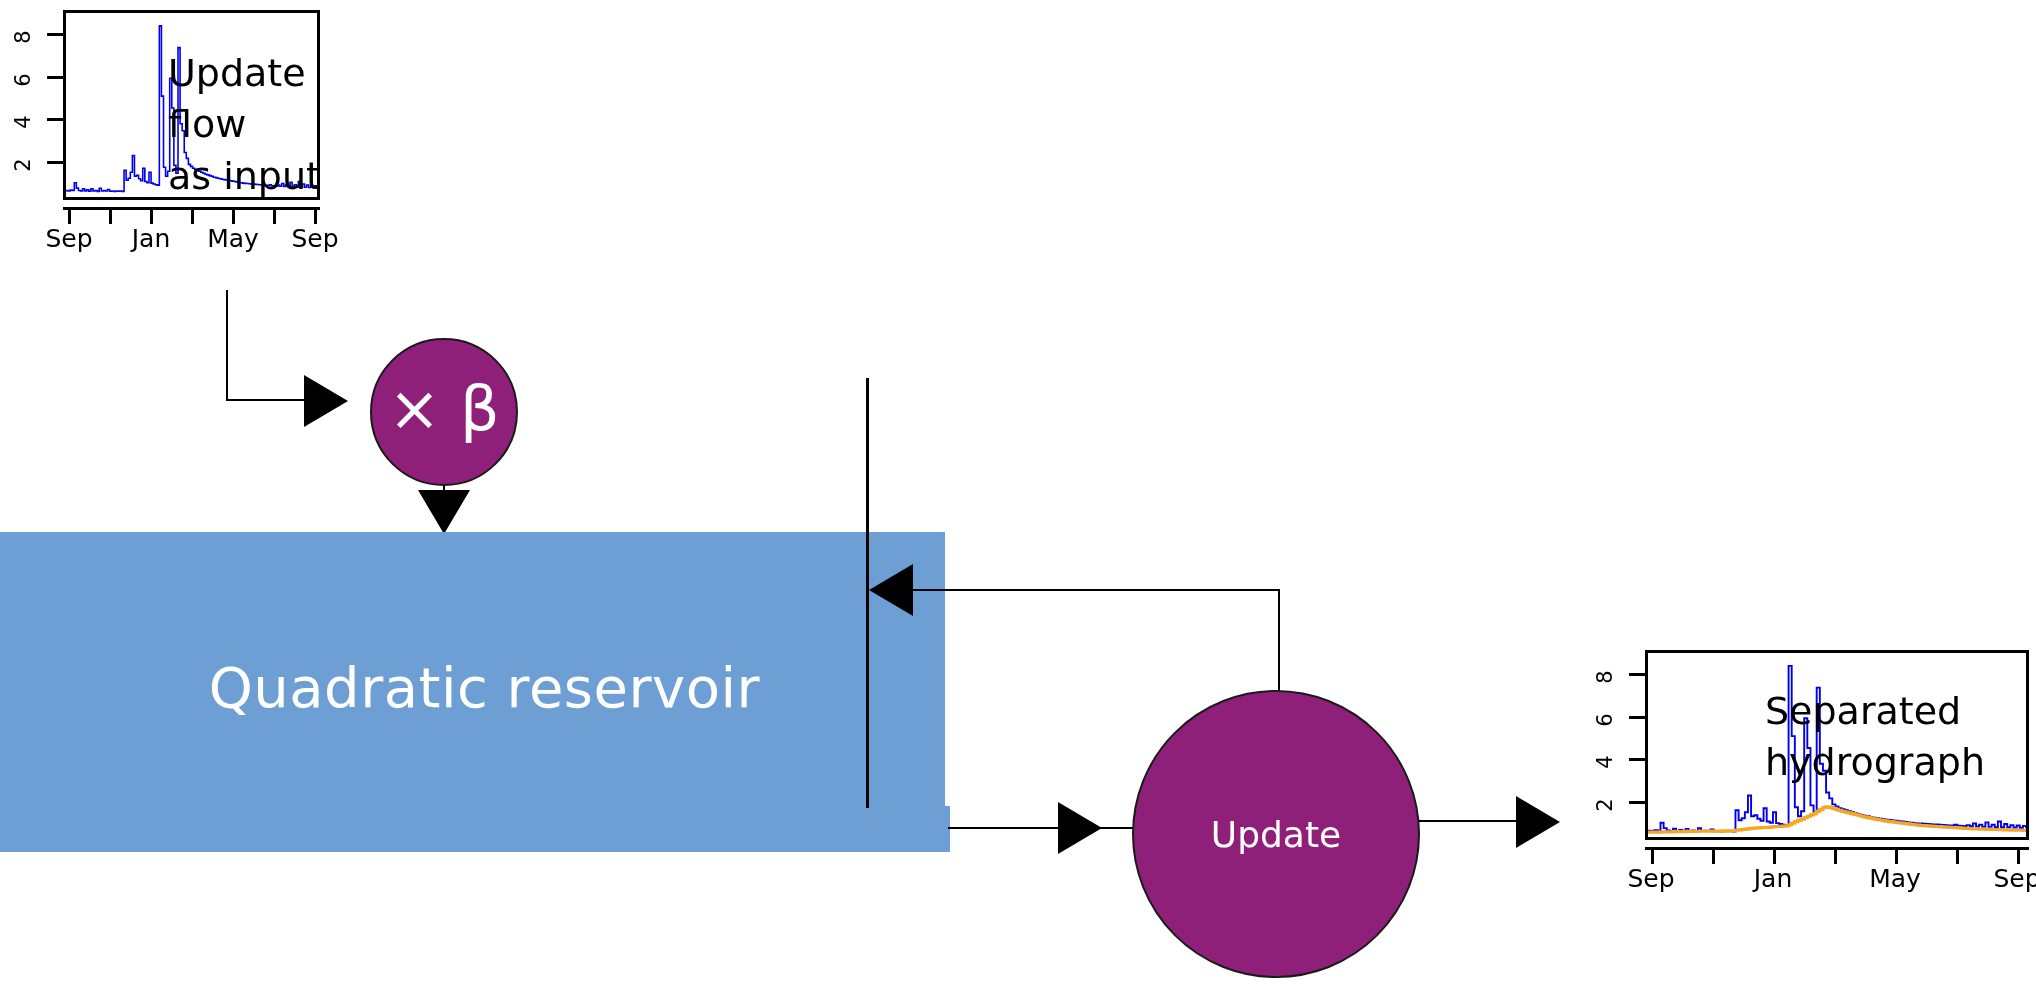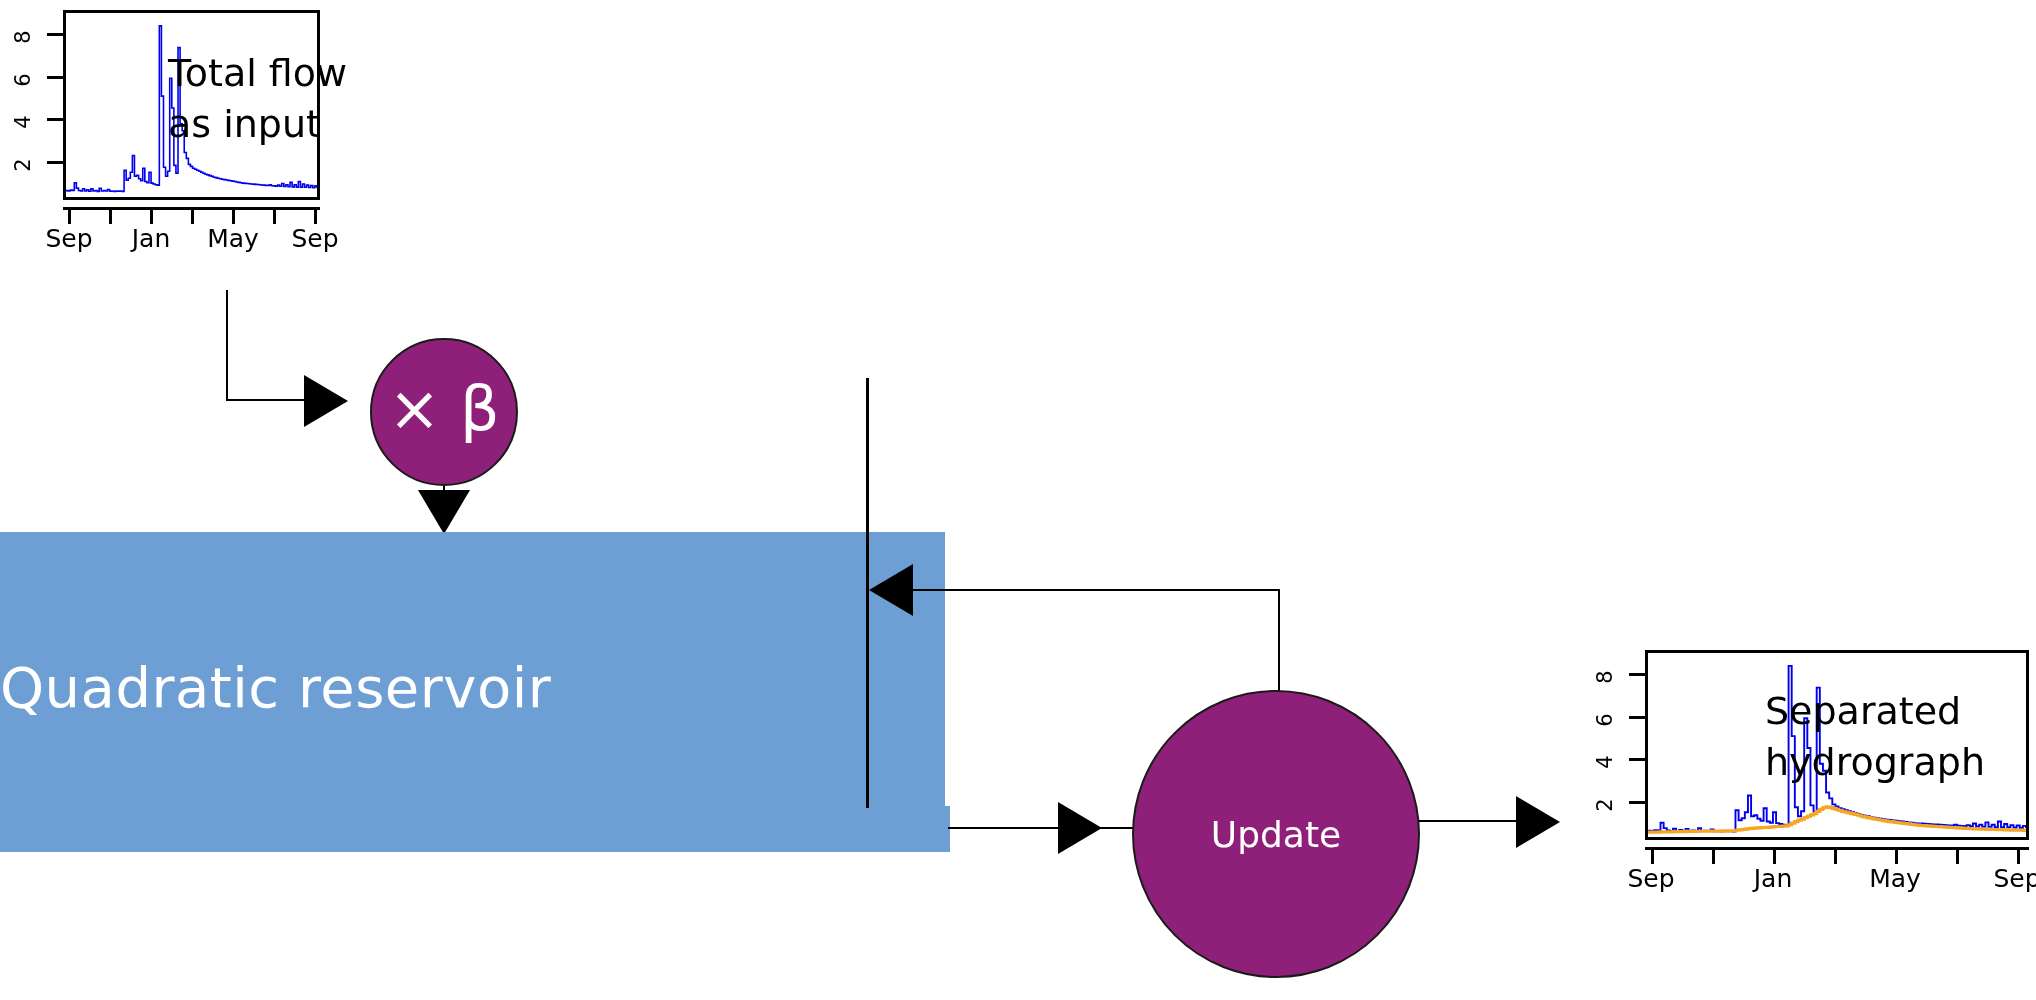--- a/index.html
+++ b/index.html
@@ -41,21 +41,21 @@
     top: 378px;
     width: 3px;
     height: 430px;
     background: #000000;
   }
   #reservoir-label {
     position: absolute;
     left: 0px;
     top: 655px;
     width: 760px;
-    text-align: left;
+    text-align: right;
     color: #ffffff;
     font-size: 56px;
     font-family: "DejaVu Sans", sans-serif;
     letter-spacing: 0.5px;
     white-space: nowrap;
   }
 
   
   .node-circle {
     position: absolute;
@@ -165,21 +165,21 @@
     <div class="ytick-mark" style="left:47px; top:76px;"></div>
     <div class="ytick-mark" style="left:47px; top:118px;"></div>
     <div class="ytick-mark" style="left:47px; top:161px;"></div>
 
     <div class="chart-frame" style="left:63px; top:10px; width:257px; height:190px;">
       <svg id="svg-total-flow" width="251" height="184" viewBox="0 0 251 184" preserveAspectRatio="none">
           <path d="M0.00 177.67L2.07 177.67L2.07 178.06L4.15 178.06L4.15 177.08L6.22 177.08L6.22 177.47L8.30 177.47L8.30 169.75L10.37 169.75L10.37 175.10L12.45 175.10L12.45 177.47L14.52 177.47L14.52 177.87L16.60 177.87L16.60 175.69L18.67 175.69L18.67 178.06L20.74 178.06L20.74 176.88L22.82 176.88L22.82 178.26L24.89 178.26L24.89 175.89L26.97 175.89L26.97 178.06L29.04 178.06L29.04 177.47L31.12 177.47L31.12 178.46L33.19 178.46L33.19 175.29L35.26 175.29L35.26 178.06L37.34 178.06L37.34 177.67L39.41 177.67L39.41 178.06L41.49 178.06L41.49 176.48L43.56 176.48L43.56 178.26L45.64 178.26L45.64 178.06L47.71 178.06L47.71 178.46L49.79 178.46L49.79 178.06L51.86 178.06L51.86 178.26L53.93 178.26L53.93 178.06L56.01 178.06L56.01 178.46L58.08 178.46L58.08 157.29L60.16 157.29L60.16 167.18L62.23 167.18L62.23 165.20L64.31 165.20L64.31 159.27L66.38 159.27L66.38 142.45L68.45 142.45L68.45 163.23L70.53 163.23L70.53 162.24L72.60 162.24L72.60 165.80L74.68 165.80L74.68 167.78L76.75 167.78L76.75 155.31L78.83 155.31L78.83 168.57L80.90 168.57L80.90 169.75L82.98 169.75L82.98 159.27L85.05 159.27L85.05 170.15L87.12 170.15L87.12 170.94L89.20 170.94L89.20 171.73L91.27 171.73L91.27 172.13L93.35 172.13L93.35 12.86L95.42 12.86L95.42 83.10L97.50 83.10L97.50 154.32L99.57 154.32L99.57 163.23L101.64 163.23L101.64 158.28L103.72 158.28L103.72 65.29L105.79 65.29L105.79 94.97L107.87 94.97L107.87 152.34L109.94 152.34L109.94 160.26L112.02 160.26L112.02 34.62L114.09 34.62L114.09 110.80L116.17 110.80L116.17 117.72L118.24 117.72L118.24 139.48L120.31 139.48L120.31 145.42L122.39 145.42L122.39 151.35L124.46 151.35L124.46 153.33L126.54 153.33L126.54 155.31L128.61 155.31L128.61 156.30L130.69 156.30L130.69 157.29L132.76 157.29L132.76 158.28L134.83 158.28L134.83 159.27L136.91 159.27L136.91 160.26L138.98 160.26L138.98 161.25L141.06 161.25L141.06 161.84L143.13 161.84L143.13 162.63L145.21 162.63L145.21 163.23L147.28 163.23L147.28 164.22L149.36 164.22L149.36 164.61L151.43 164.61L151.43 165.20L153.50 165.20L153.50 165.80L155.58 165.80L155.58 166.19L157.65 166.19L157.65 166.59L159.73 166.59L159.73 166.98L161.80 166.98L161.80 167.38L163.88 167.38L163.88 167.78L165.95 167.78L165.95 168.17L168.02 168.17L168.02 168.57L170.10 168.57L170.10 168.96L172.17 168.96L172.17 169.36L174.25 169.36L174.25 169.75L176.32 169.75L176.32 170.15L178.40 170.15L178.40 170.35L180.47 170.35L180.47 170.55L182.55 170.55L182.55 170.74L184.62 170.74L184.62 170.94L186.69 170.94L186.69 171.14L188.77 171.14L188.77 171.34L190.84 171.34L190.84 171.54L192.92 171.54L192.92 171.73L194.99 171.73L194.99 171.93L197.07 171.93L197.07 172.13L199.14 172.13L199.14 172.33L201.21 172.33L201.21 172.52L203.29 172.52L203.29 171.73L205.36 171.73L205.36 172.72L207.44 172.72L207.44 172.92L209.51 172.92L209.51 173.12L211.59 173.12L211.59 172.13L213.66 172.13L213.66 173.32L215.74 173.32L215.74 170.55L217.81 170.55L217.81 173.51L219.88 173.51L219.88 171.73L221.96 171.73L221.96 173.71L224.03 173.71L224.03 169.36L226.11 169.36L226.11 173.91L228.18 173.91L228.18 171.73L230.26 171.73L230.26 174.11L232.33 174.11L232.33 168.57L234.40 168.57L234.40 174.11L236.48 174.11L236.48 170.94L238.55 170.94L238.55 174.31L240.63 174.31L240.63 172.13L242.70 172.13L242.70 174.50L244.78 174.50L244.78 172.52L246.85 172.52L246.85 174.70L248.93 174.70L248.93 172.92L251.00 172.92L251.00 174.90" fill="none" stroke="#0000ee" stroke-width="1.6"></path>
         </svg>
     </div>
 
-    <div class="chart-annot" style="left:168px; top:48px; width:200px;">Total flow
+    <div class="chart-annot" style="left:168px; top:48px; width:200px;">Update flow
 as input</div>
 
     <div class="xaxis-line" style="left:63px; top:207px; width:257px;"></div>
     <div class="xtick-mark" style="left:68px; top:207px;"></div>
     <div class="xtick-mark" style="left:109px; top:207px;"></div>
     <div class="xtick-mark" style="left:150px; top:207px;"></div>
     <div class="xtick-mark" style="left:191px; top:207px;"></div>
     <div class="xtick-mark" style="left:232px; top:207px;"></div>
     <div class="xtick-mark" style="left:273px; top:207px;"></div>
     <div class="xtick-mark" style="left:314px; top:207px;"></div>

